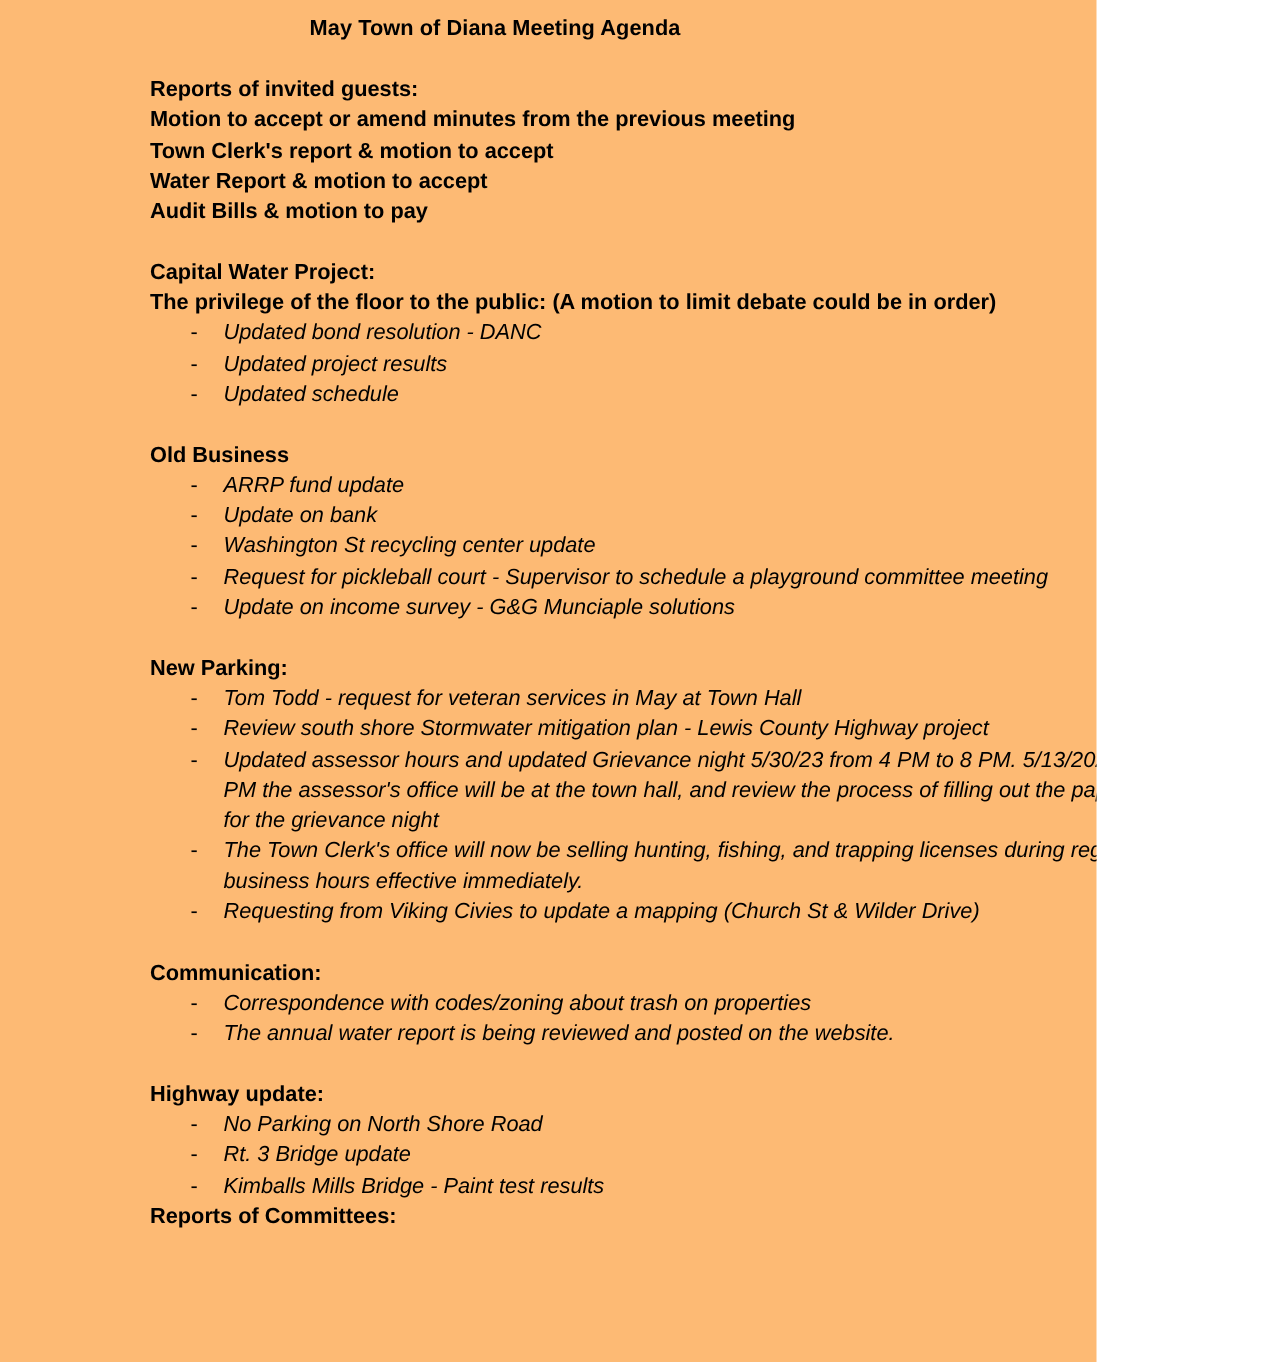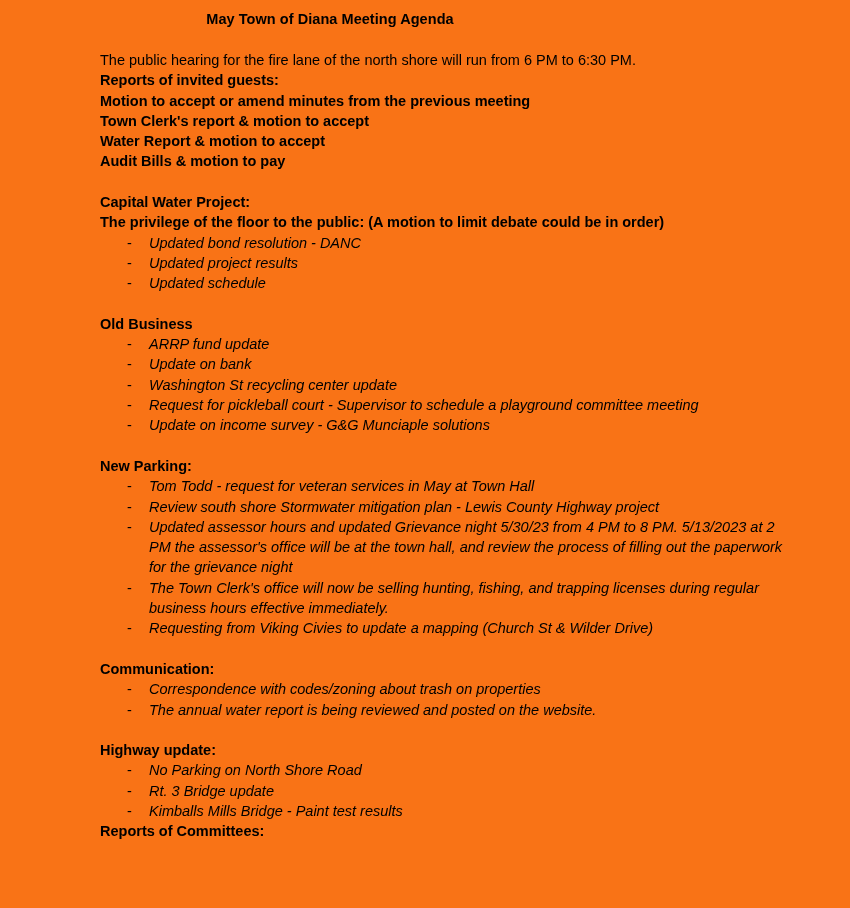--- a/index.html
+++ b/index.html
@@ -9,23 +9,23 @@
   }
   body {
     width: 850px;
     height: 908px;
     font-family: "Liberation Sans", sans-serif;
     color: #000000;
     -webkit-font-smoothing: none;
   }
   .page {
     position: relative;
-    width: 850px;
+    width: 731px;
     height: 908px;
-    background: #f97316;
+    background: #fdba74;
     overflow: hidden;
   }
   .doc-title {
     position: absolute;
     top: 11px;
     left: 0;
     width: 660px;
     text-align: center;
     font-size: 14.5px;
     font-weight: bold;
@@ -83,21 +83,20 @@
 </head>
 <body>
 
 <div class="page">
 
   <div class="doc-title">May Town of Diana Meeting Agenda</div>
 
   <div class="body-block">
 
 
-    <div class="line regular">The public hearing for the fire lane of the north shore will run from 6 PM to 6:30 PM.</div>
 
     <div class="line bold">Reports of invited guests:</div>
     <div class="line bold">Motion to accept or amend minutes from the previous meeting</div>
     <div class="line bold">Town Clerk's report &amp; motion to accept</div>
     <div class="line bold">Water Report &amp; motion to accept</div>
     <div class="line bold">Audit Bills &amp; motion to pay</div>
 
     <div class="spacer"></div>
 
     <div class="line bold">Capital Water Project:</div>

